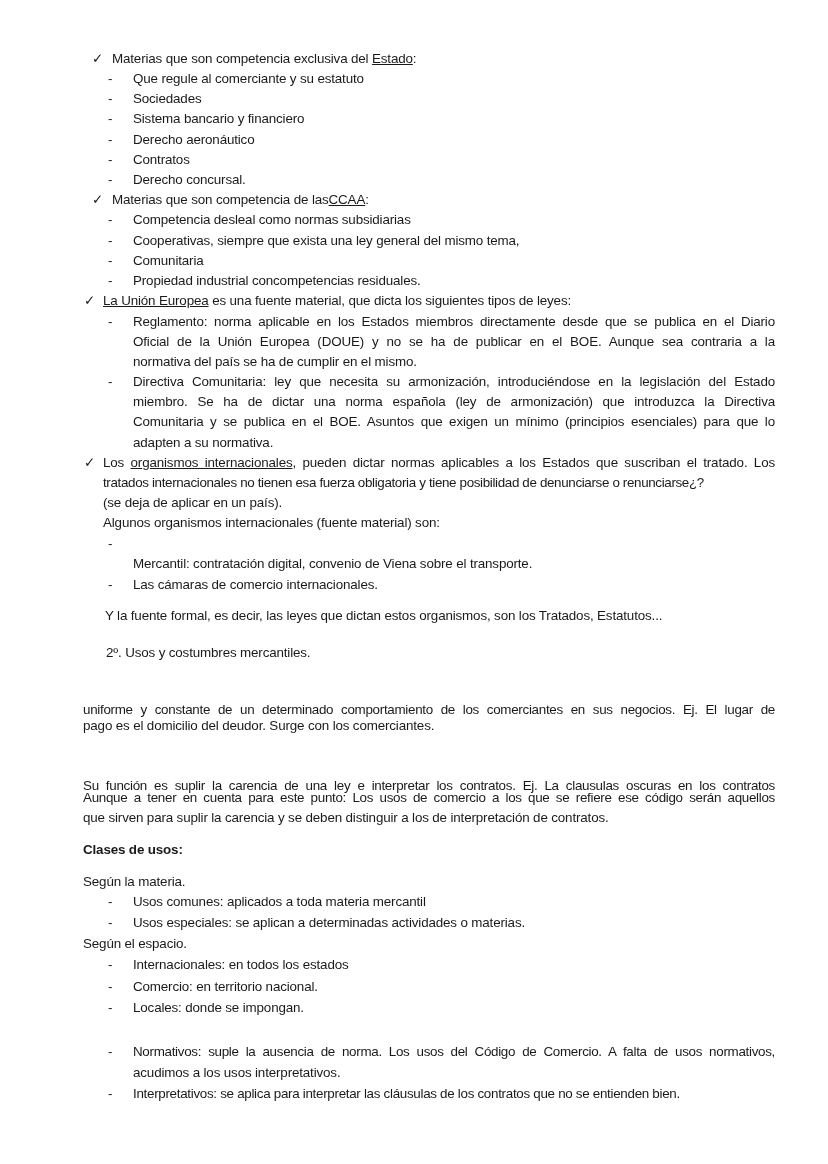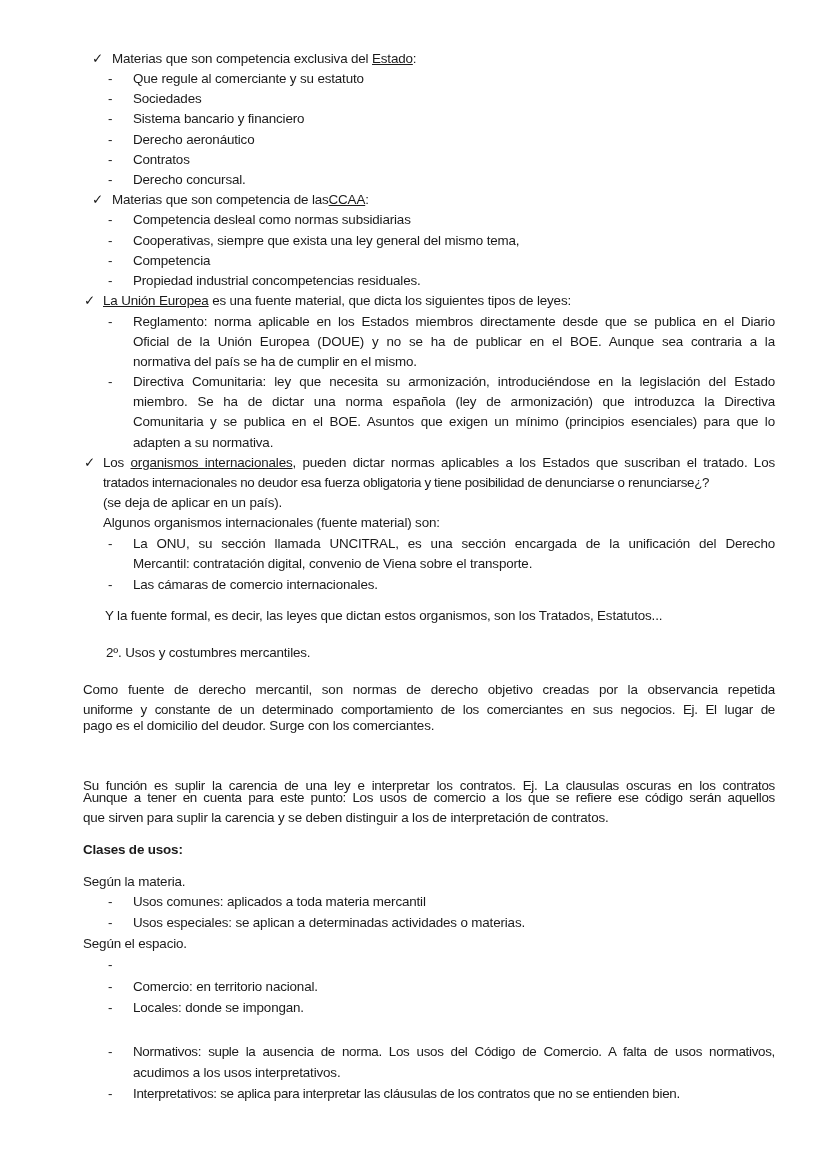--- a/index.html
+++ b/index.html
@@ -36,21 +36,21 @@
 
   <span class="mark" style="left:92px;top:190px">✓</span>
   <div class="ln" style="left:112px;top:190px">
     <span>Materias que son competencia de las</span><span class="u">CCAA</span><span>:</span>
   </div>
   <span class="mark" style="left:108px;top:210px">-</span>
   <div class="ln" style="left:133px;top:210px">Competencia desleal como normas subsidiarias</div>
   <span class="mark" style="left:108px;top:231px">-</span>
   <div class="ln" style="left:133px;top:231px">Cooperativas, siempre que exista una ley general del mismo tema,</div>
   <span class="mark" style="left:108px;top:251px">-</span>
-  <div class="ln" style="left:133px;top:251px">Competencia</div>
+  <div class="ln" style="left:133px;top:251px">Comunitaria</div>
   <span class="mark" style="left:108px;top:271px">-</span>
   <div class="ln" style="left:133px;top:271px">Propiedad industrial concompetencias residuales.</div>
 
   <span class="mark" style="left:84px;top:291px">✓</span>
   <div class="ln" style="left:103px;top:291px">
     <span class="u">La Unión Europea</span><span> es una fuente material, que dicta los siguientes tipos de leyes:</span>
   </div>
   <span class="mark" style="left:108px;top:312px">-</span>
   <div class="ln just" style="left:133px;top:312px;width:642px">Reglamento: norma aplicable en los Estados miembros directamente desde que se publica en el Diario</div>
   <div class="ln just" style="left:133px;top:332px;width:642px">Oficial de la Unión Europea (DOUE) y no se ha de publicar en el BOE. Aunque sea contraria a la</div>
@@ -58,50 +58,49 @@
   <span class="mark" style="left:108px;top:372px">-</span>
   <div class="ln just" style="left:133px;top:372px;width:642px">Directiva Comunitaria: ley que necesita su armonización, introduciéndose en la legislación del Estado</div>
   <div class="ln just" style="left:133px;top:412px;width:642px">Comunitaria y se publica en el BOE. Asuntos que exigen un mínimo (principios esenciales) para que lo</div>
   <div class="ln just" style="left:133px;top:392px;width:642px">miembro. Se ha de dictar una norma española (ley de armonización) que introduzca la Directiva</div>
   <div class="ln" style="left:133px;top:433px">adapten a su normativa.</div>
 
   <span class="mark" style="left:84px;top:453px">✓</span>
   <div class="ln just" style="left:103px;top:453px;width:672px">
     <span>Los </span><span class="u">organismos internacionales</span><span>, pueden dictar normas aplicables a los Estados que suscriban el tratado. Los</span>
   </div>
-  <div class="ln" style="left:103px;top:473px;letter-spacing:-0.35px">tratados internacionales no deudor esa fuerza obligatoria y tiene posibilidad de denunciarse o renunciarse¿?</div>
+  <div class="ln" style="left:103px;top:473px;letter-spacing:-0.35px">tratados internacionales no tienen esa fuerza obligatoria y tiene posibilidad de denunciarse o renunciarse¿?</div>
   <div class="ln" style="left:103px;top:493px">(se deja de aplicar en un país).</div>
   <div class="ln" style="left:103px;top:513px">Algunos organismos internacionales (fuente material) son:</div>
   <span class="mark" style="left:108px;top:534px">-</span>
-  <div class="ln just" style="left:133px;top:534px;width:642px">La ONU, su sección llamada UNCITRAL, es una sección encargada de la unificación del Derecho</div>
   <div class="ln" style="left:133px;top:554px">Mercantil: contratación digital, convenio de Viena sobre el transporte.</div>
   <span class="mark" style="left:108px;top:575px">-</span>
   <div class="ln" style="left:133px;top:575px">Las cámaras de comercio internacionales.</div>
   <div class="ln" style="left:105px;top:606px">Y la fuente formal, es decir, las leyes que dictan estos organismos, son los Tratados, Estatutos...</div>
 
   <div class="ln" style="left:106px;top:643px">2º.  Usos y costumbres mercantiles.</div>
 
-  <div class="ln just" style="left:83px;top:680px;width:692px">Como fuente de derecho mercantil, son normas de derecho objetivo creadas por la observancia repetida</div>
   <div class="ln just" style="left:83px;top:700px;width:692px;letter-spacing:-0.3px">uniforme y constante de un determinado comportamiento de los comerciantes en sus negocios.  Ej. El lugar de</div>
   <div class="ln" style="left:83px;top:716px">pago es el domicilio del deudor. Surge con los comerciantes.</div>
   <div class="ln just" style="left:83px;top:776px;width:692px;letter-spacing:-0.3px">Su función es suplir la carencia de una ley e interpretar los contratos. Ej. La clausulas oscuras en los contratos</div>
 
   <div class="ln just" style="left:83px;top:788px;width:692px;letter-spacing:-0.3px">Aunque a tener en cuenta para este punto: Los usos de comercio a los que se refiere ese código serán aquellos</div>
   <div class="ln" style="left:83px;top:808px">que sirven para suplir la carencia y se deben distinguir a los de interpretación de contratos.</div>
 
   <div class="ln b" style="left:83px;top:840px">Clases de usos:</div>
 
   <div class="ln" style="left:83px;top:872px">Según la materia.</div>
   <span class="mark" style="left:108px;top:892px">-</span>
   <div class="ln" style="left:133px;top:892px">Usos comunes: aplicados a toda materia mercantil</div>
   <span class="mark" style="left:108px;top:913px">-</span>
   <div class="ln" style="left:133px;top:913px">Usos especiales: se aplican a determinadas actividades o materias.</div>
 
   <div class="ln" style="left:83px;top:934px">Según el espacio.</div>
   <span class="mark" style="left:108px;top:955px">-</span>
+  <div class="ln" style="left:133px;top:955px">Internacionales: en todos los estados</div>
   <span class="mark" style="left:108px;top:977px">-</span>
   <div class="ln" style="left:133px;top:977px">Comercio: en territorio nacional.</div>
   <span class="mark" style="left:108px;top:998px">-</span>
   <div class="ln" style="left:133px;top:998px">Locales: donde se impongan.</div>
 
   <span class="mark" style="left:108px;top:1042px">-</span>
   <div class="ln just" style="left:133px;top:1042px;width:642px;letter-spacing:-0.3px">Normativos: suple la ausencia de norma. Los usos del Código de Comercio. A falta de usos normativos,</div>
   <div class="ln" style="left:133px;top:1063px">acudimos a los usos interpretativos.</div>
   <span class="mark" style="left:108px;top:1084px">-</span>
   <div class="ln" style="left:133px;top:1084px;letter-spacing:-0.3px">Interpretativos: se aplica para interpretar las cláusulas de los contratos que no se entienden bien.</div>

